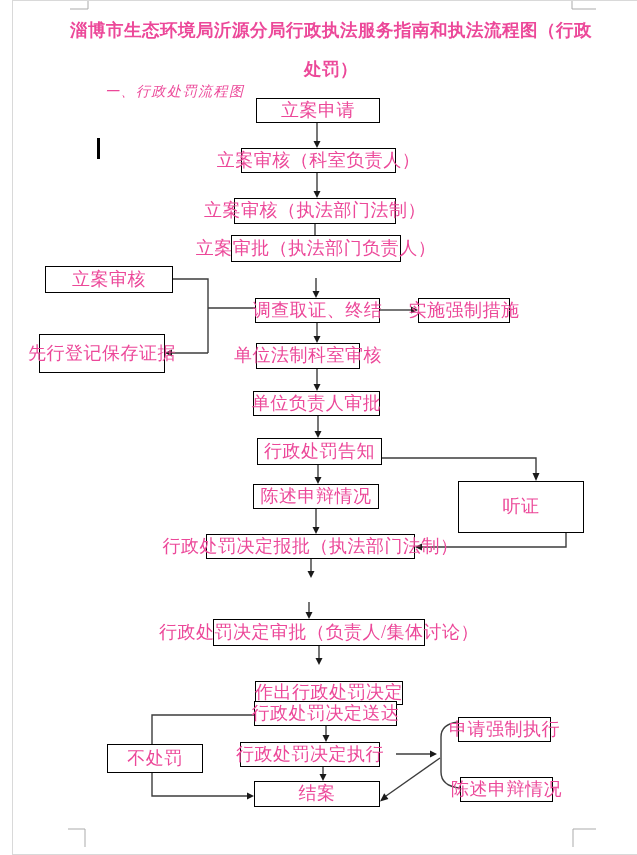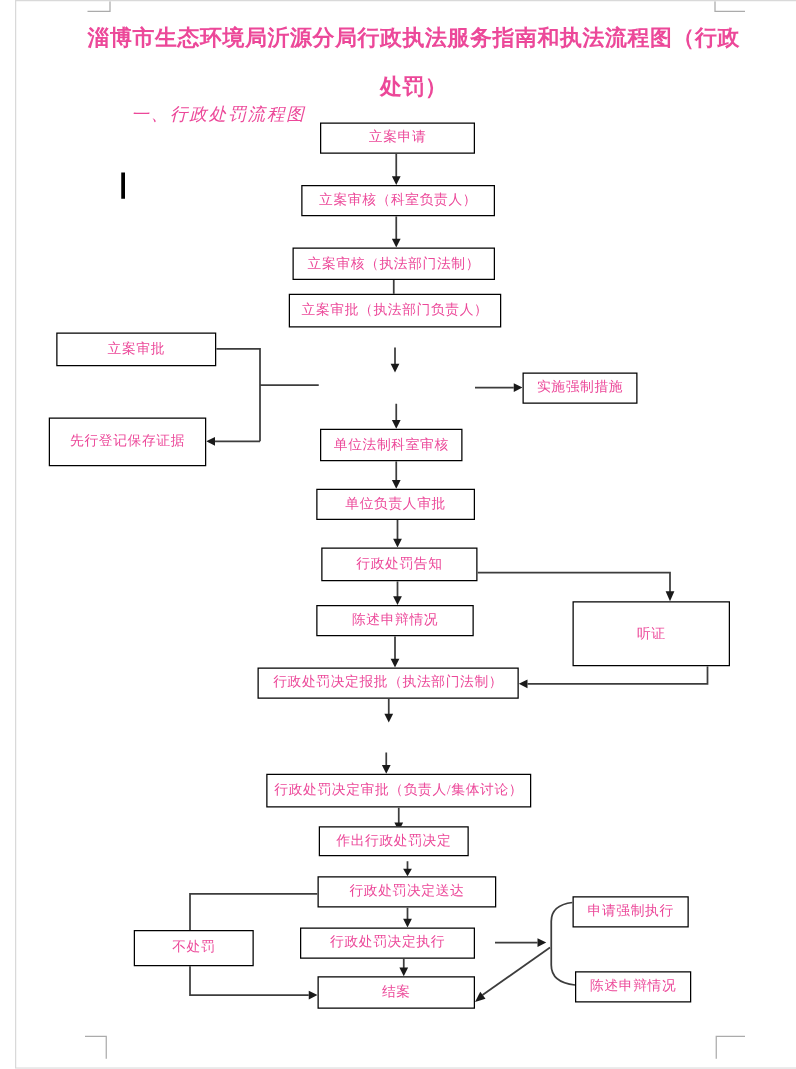--- a/index.html
+++ b/index.html
@@ -14,21 +14,21 @@
     font-weight:bold;font-size:17.5px;line-height:39px;letter-spacing:0.5px;
     z-index:2;
   }
   .section-heading{
     position:absolute;top:82px;left:92px;font-size:14px;font-style:italic;
     letter-spacing:1.5px;z-index:2;
   }
   .node{
     position:absolute;background:#ffffff;border:1.5px solid #000000;
     display:flex;align-items:center;justify-content:center;text-align:center;
-    font-size:11px;letter-spacing:0.5px;line-height:1.1;z-index:2;
+    font-size:18px;letter-spacing:0.5px;line-height:1.1;z-index:2;
     box-sizing:border-box;white-space:nowrap;
   }
   svg.connectors{position:absolute;left:0;top:0;z-index:1;}
   .conn{stroke:#3d3d3d;stroke-width:1.4;fill:none;}
   .ah{fill:#1a1a1a;stroke:none;}
   .corner{stroke:#ababab;stroke-width:1;fill:none;}
   .text-cursor{
     position:absolute;left:84px;top:137px;width:2.5px;height:21px;
     background:#000;z-index:3;
   }
@@ -121,31 +121,32 @@
     <span>处罚）</span>
   </div>
   <div class="section-heading">一、行政处罚流程图</div>
 
   <div class="text-cursor"></div>
 
   <div class="node" style="left:243px;top:97px;width:124px;height:25px">立案申请</div>
   <div class="node" style="left:221px;top:197px;width:162px;height:26px">立案审核（执法部门法制）</div>
   <div class="node" style="left:228px;top:147px;width:155px;height:25px">立案审核（科室负责人）</div>
   <div class="node" style="left:218px;top:234px;width:170px;height:27px">立案审批（执法部门负责人）</div>
-  <div class="node" style="left:32px;top:265px;width:128px;height:27px">立案审批</div>
+  <div class="node" style="left:32px;top:265px;width:128px;height:27px">立案审核</div>
+  <div class="node" style="left:242px;top:297px;width:125px;height:25px">调查取证、终结</div>
   <div class="node" style="left:405px;top:297px;width:92px;height:25px">实施强制措施</div>
   <div class="node" style="left:26px;top:333px;width:126px;height:39px">先行登记保存证据</div>
-  <div class="node" style="left:243px;top:342px;width:114px;height:26px">单位法制科室审核</div>
+  <div class="node" style="left:243px;top:342px;width:104px;height:26px">单位法制科室审核</div>
   <div class="node" style="left:240px;top:390px;width:127px;height:25px">单位负责人审批</div>
   <div class="node" style="left:244px;top:437px;width:125px;height:27px">行政处罚告知</div>
   <div class="node" style="left:240px;top:483px;width:126px;height:25px">陈述申辩情况</div>
   <div class="node" style="left:445px;top:480px;width:126px;height:52px">听证</div>
   <div class="node" style="left:193px;top:533px;width:209px;height:25px">行政处罚决定报批（执法部门法制）</div>
   <div class="node" style="left:200px;top:618px;width:212px;height:27px">行政处罚决定审批（负责人/集体讨论）</div>
-  <div class="node" style="left:242px;top:660px;width:120px;height:24px">作出行政处罚决定</div>
+  <div class="node" style="left:242px;top:680px;width:148px;height:24px">作出行政处罚决定</div>
   <div class="node" style="left:241px;top:700px;width:143px;height:25px">行政处罚决定送达</div>
   <div class="node" style="left:94px;top:743px;width:96px;height:29px">不处罚</div>
   <div class="node" style="left:227px;top:741px;width:140px;height:25px">行政处罚决定执行</div>
   <div class="node" style="left:241px;top:780px;width:126px;height:26px">结案</div>
   <div class="node" style="left:445px;top:716px;width:93px;height:25px">申请强制执行</div>
   <div class="node" style="left:447px;top:776px;width:93px;height:25px">陈述申辩情况</div>
 
 </div>
 
 </body></html>

